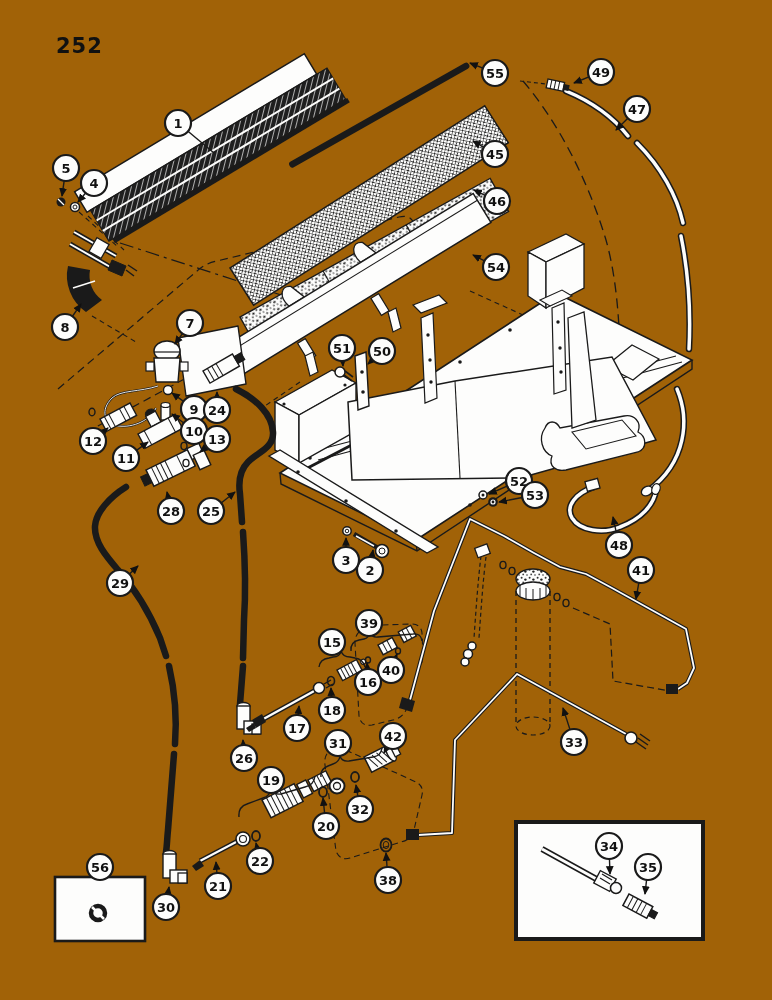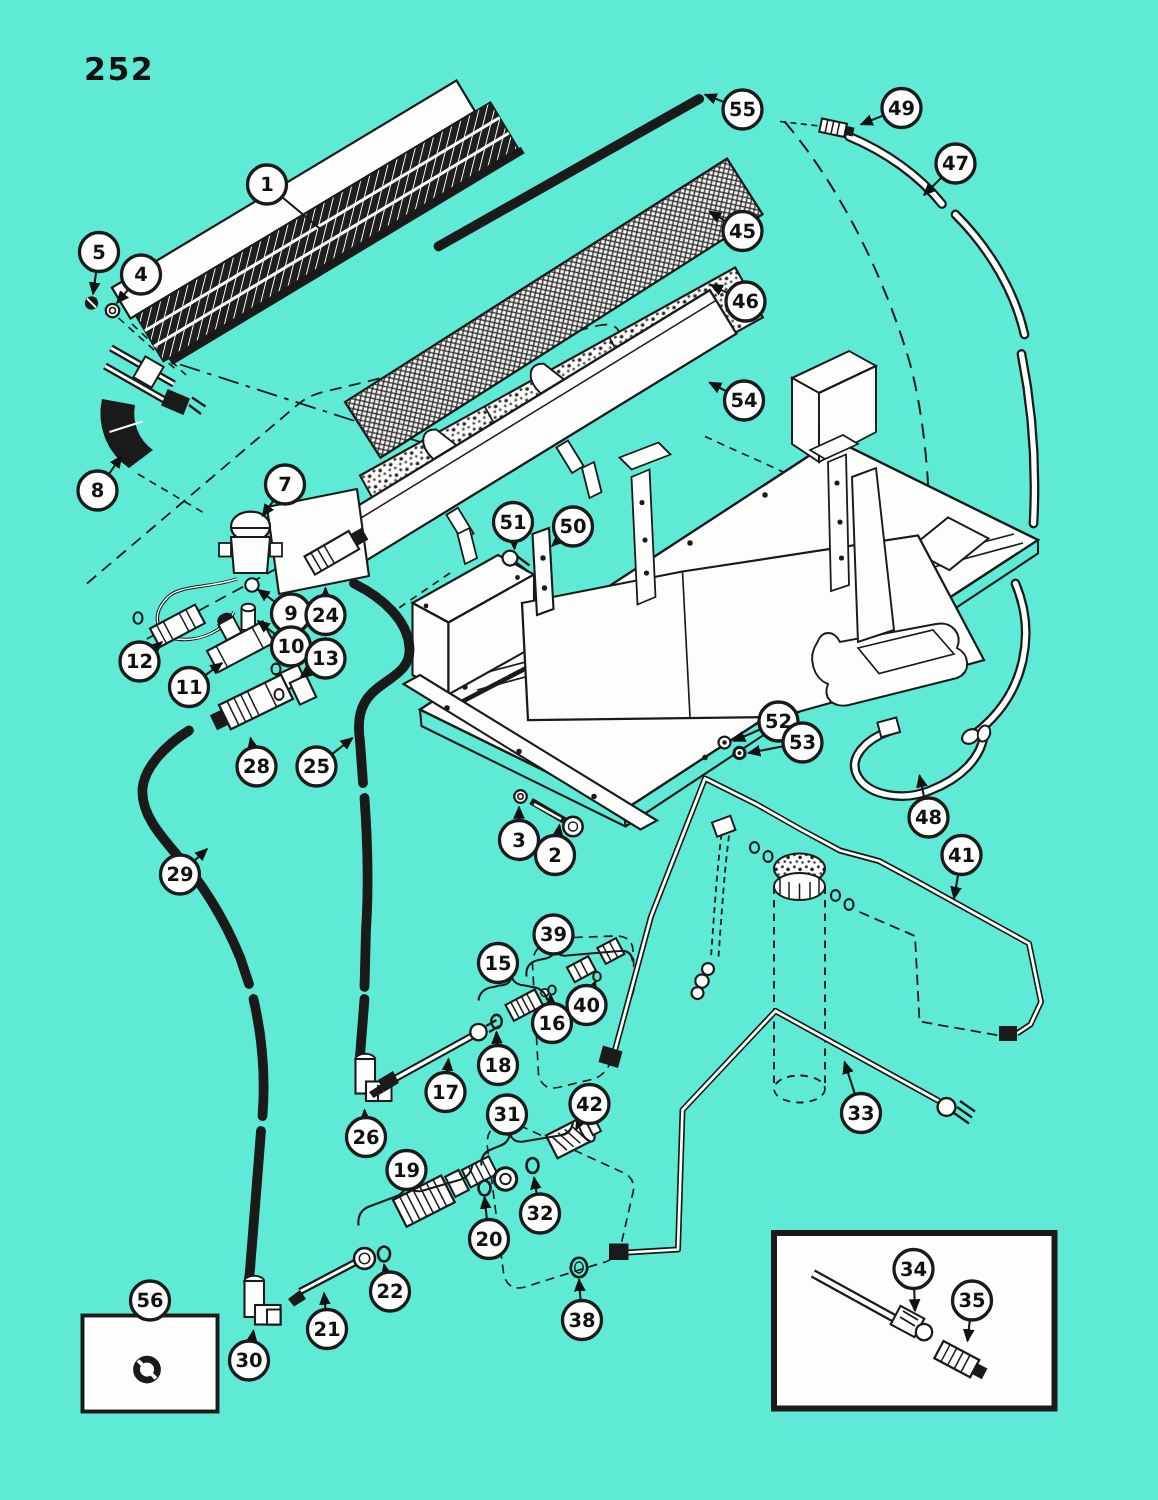--- a/index.html
+++ b/index.html
@@ -1,16 +1,16 @@
 <!DOCTYPE html>
 <html><head>
 <meta charset="utf-8">
 <style>
   html,body{margin:0;padding:0;background:#e8e8e8;}
-  #page{position:relative;width:772px;height:1000px;background:#5eead4;overflow:hidden;
+  #page{position:relative;width:772px;height:1000px;background:#a16207;overflow:hidden;
         font-family:"DejaVu Sans","Liberation Sans",sans-serif;}
   #page-number{position:absolute;left:56px;top:34px;font-size:21px;font-weight:bold;
                color:#111;letter-spacing:1px;}
   svg{position:absolute;left:0;top:0;}
   .callout-num{font:bold 13px "DejaVu Sans","Liberation Sans",sans-serif;fill:#111;}
 </style>
 </head>
 <body>
 
 <div id="page">

